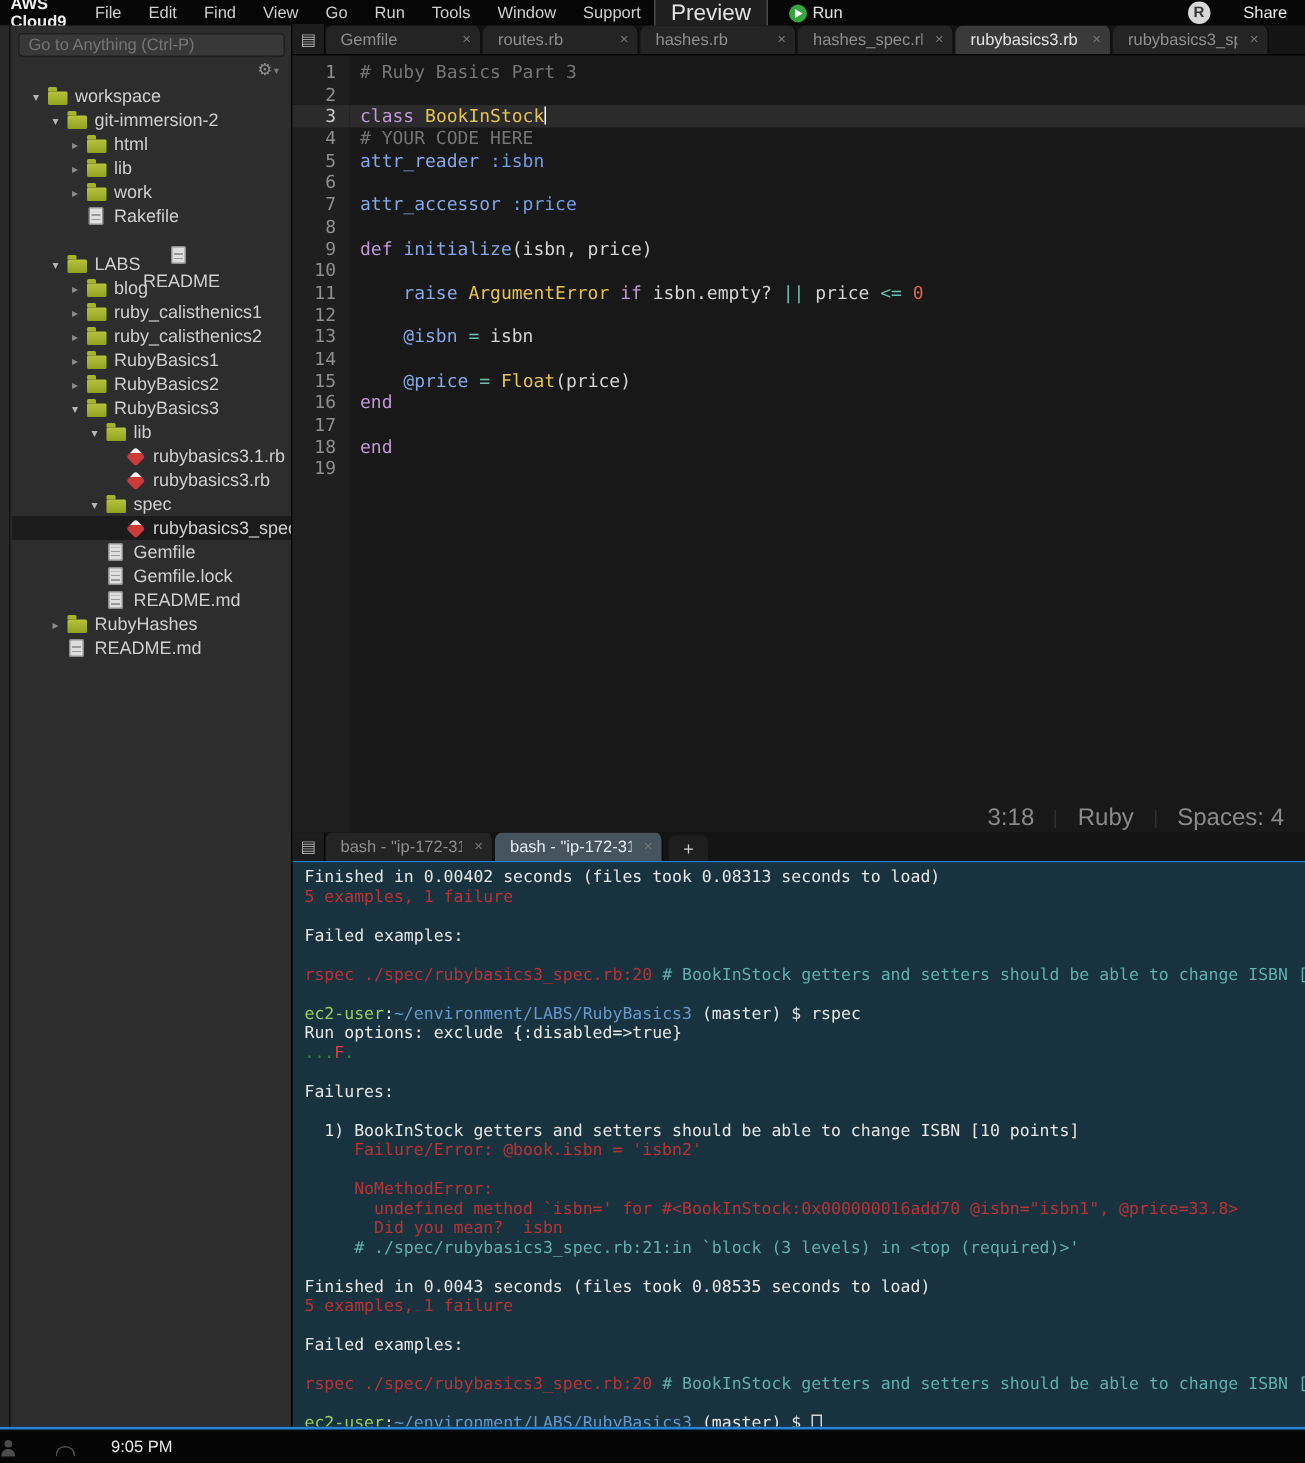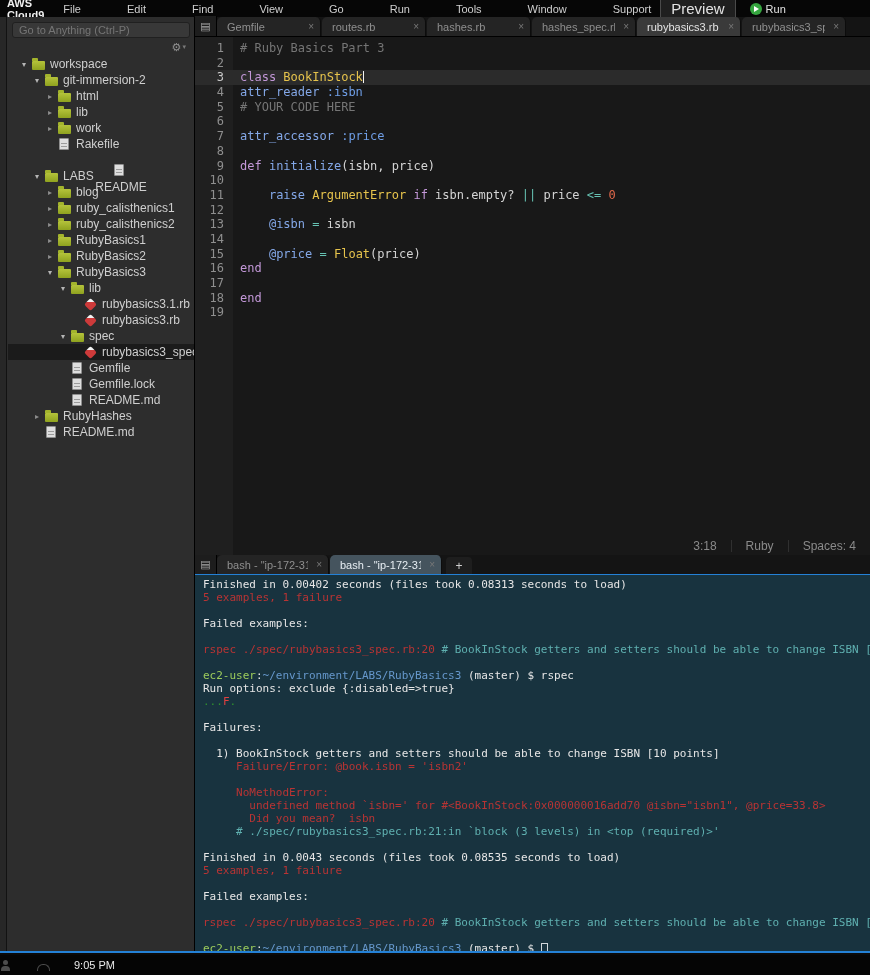--- a/index.html
+++ b/index.html
@@ -75,21 +75,21 @@
   .gutter { width:38px; background:#1f1f1f; padding-top:4px; color:#8f8f8f; text-align:right; }
   .gutter .ln { height:14.7px; line-height:14.7px; padding-right:9px; }
   .gutter .ln.active { background:#2b2b2b; color:#c9c9c9; }
   .codebox { flex:1; padding-top:4px; overflow:hidden; }
   .cline { height:14.7px; line-height:14.7px; white-space:pre; padding-left:7px; color:#d4d4d4; }
   .cline.active { background:#2b2b2b; }
   .ck { color:#c398d8; } .cc { color:#e6c34c; } .cf { color:#84a8e8; } .cy { color:#6f9ee6; }
   .co { color:#66c2b3; } .cn { color:#e0684a; } .cm { color:#757575; } .cp { color:#d4d4d4; }
   .caret { display:inline-block; width:1.5px; height:12px; background:#f5f5f5; vertical-align:-2px; }
   .edstatus { position:absolute; right:0; bottom:0; height:18px; display:flex; align-items:center;
-    font-family:"Liberation Sans", sans-serif; font-size:12px; color:#8a8a8a; }
+    font-family:"Liberation Sans", sans-serif; font-size:16px; color:#8a8a8a; }
   .edstatus span { padding:0 14px; }
   .edstatus .sep { width:1px; height:12px; background:#303030; padding:0; }
 
   
   .termpanel { flex:1; display:flex; flex-direction:column; min-height:0; }
   .termstrip { height:20px; background:#141414; display:flex; align-items:flex-end; border-bottom:1px solid #2481d6; }
   .termtab.active { background:#45545e; color:#e6edf2; }
   .termbody { flex:1; background:#18333f; font-family:"DejaVu Sans Mono", monospace; font-size:11px;
     padding:3px 0 0 8px; overflow:hidden; }
   .tline { height:13px; line-height:13px; white-space:pre; }
@@ -106,21 +106,21 @@
   .tb-net::before { content:''; position:absolute; bottom:0; left:0; width:11px; height:6px; border-radius:6px 6px 0 0; border:1.5px solid #cfcfcf; border-bottom:none; }
   .tb-time { padding-right:10px; }
 </style>
 </head>
 <body>
 
 <div class="app">
 
   <div class="menubar">
     <span class="brand">AWS Cloud9</span>
-    <div id="menu-items" style="display:flex;gap:28px;">
+    <div id="menu-items" style="display:flex;">
         <span class="menu-item">File</span>
         <span class="menu-item">Edit</span>
         <span class="menu-item">Find</span>
         <span class="menu-item">View</span>
         <span class="menu-item">Go</span>
         <span class="menu-item">Run</span>
         <span class="menu-item">Tools</span>
         <span class="menu-item">Window</span>
         <span class="menu-item">Support</span>
       </div>
@@ -371,22 +371,22 @@
             <div class="ln">15</div>
             <div class="ln">16</div>
             <div class="ln">17</div>
             <div class="ln">18</div>
             <div class="ln">19</div>
           </div>
         <div class="codebox" id="codebox">
             <div class="cline"><span class="cm"># Ruby Basics Part 3</span></div>
             <div class="cline"></div>
             <div class="cline active"><span class="ck">class</span><span class="cp"> </span><span class="cc">BookInStock</span><span class="caret"></span></div>
+            <div class="cline"><span class="cm"># YOUR CODE HERE</span></div>
             <div class="cline"><span class="cf">attr_reader</span><span class="cp"> </span><span class="cy">:isbn</span></div>
-            <div class="cline"><span class="cm"># YOUR CODE HERE</span></div>
             <div class="cline"></div>
             <div class="cline"><span class="cf">attr_accessor</span><span class="cp"> </span><span class="cy">:price</span></div>
             <div class="cline"></div>
             <div class="cline"><span class="ck">def</span><span class="cp"> </span><span class="cf">initialize</span><span class="cp">(isbn, price)</span></div>
             <div class="cline"></div>
             <div class="cline"><span class="cp">    </span><span class="cf">raise</span><span class="cp"> </span><span class="cc">ArgumentError</span><span class="cp"> </span><span class="ck">if</span><span class="cp"> isbn.empty? </span><span class="co">||</span><span class="cp"> price </span><span class="co">&lt;=</span><span class="cp"> </span><span class="cn">0</span></div>
             <div class="cline"></div>
             <div class="cline"><span class="cp">    </span><span class="cf">@isbn</span><span class="cp"> </span><span class="co">=</span><span class="cp"> isbn</span></div>
             <div class="cline"></div>
             <div class="cline"><span class="cp">    </span><span class="cf">@price</span><span class="cp"> </span><span class="co">=</span><span class="cp"> </span><span class="cc">Float</span><span class="cp">(price)</span></div>

